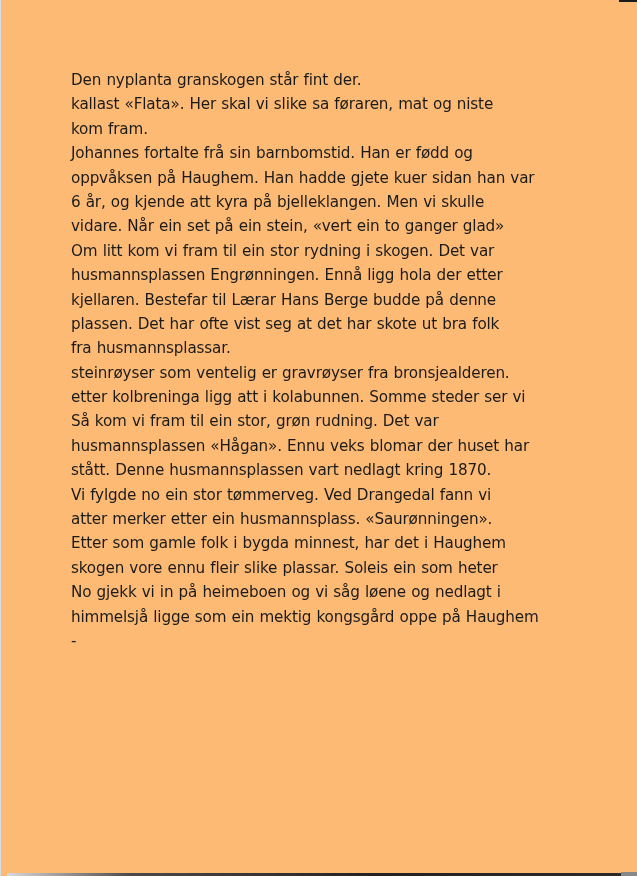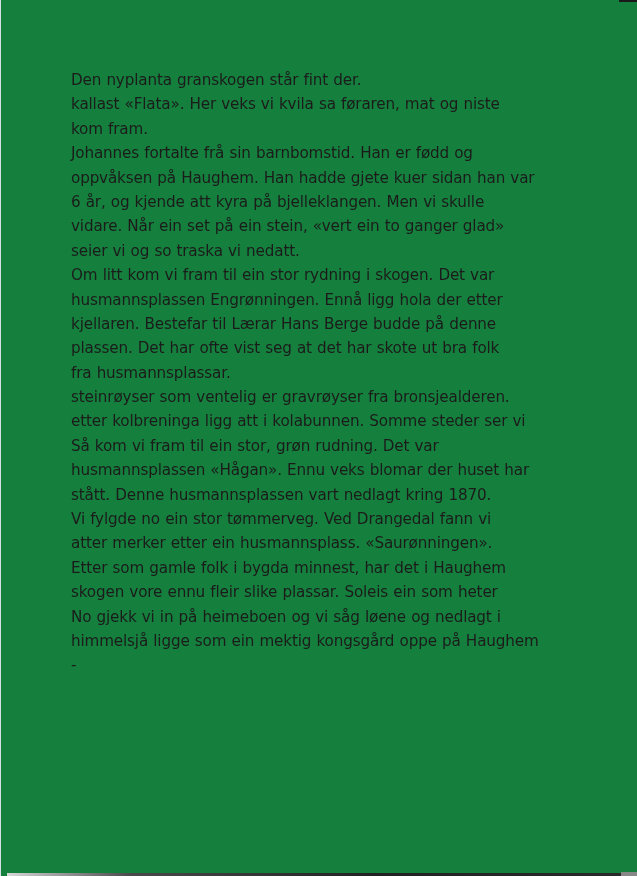--- a/index.html
+++ b/index.html
@@ -12,21 +12,21 @@
       height: 876px;
       position: relative;
       overflow: hidden;
     }
     .page {
       position: absolute;
       left: 0;
       top: 0;
       width: 637px;
       height: 876px;
-      background: #15803d;
+      background: #fdba74;
       border-left: 1px solid #d6dde3;
       box-sizing: border-box;
     }
     .edge-top-right {
       position: absolute;
       right: 0;
       top: 0;
       width: 18px;
       height: 2px;
       background: #1a1a1a;
@@ -68,27 +68,26 @@
 </head>
 <body>
 
 <div class="page">
   <div class="edge-top-right"></div>
   <div class="edge-bottom"></div>
   <div class="edge-bottom-right"></div>
 
   <div class="text-block">
     <span class="line">Den nyplanta granskogen står fint der.</span>
-    <span class="line">kallast «Flata». Her veks vi kvila sa føraren, mat og niste</span>
+    <span class="line">kallast «Flata». Her skal vi slike sa føraren, mat og niste</span>
     <span class="line">kom fram.</span>
     <span class="line">Johannes fortalte frå sin barnbomstid. Han er fødd og</span>
     <span class="line">oppvåksen på Haughem. Han hadde gjete kuer sidan han var</span>
     <span class="line">6 år, og kjende att kyra på bjelleklangen. Men vi skulle</span>
     <span class="line">vidare. Når ein set på ein stein, «vert ein to ganger glad»</span>
-    <span class="line">seier vi og so traska vi nedatt.</span>
     <span class="line">Om litt kom vi fram til ein stor rydning i skogen. Det var</span>
     <span class="line">husmannsplassen Engrønningen. Ennå ligg hola der etter</span>
     <span class="line">kjellaren. Bestefar til Lærar Hans Berge budde på denne</span>
     <span class="line">plassen. Det har ofte vist seg at det har skote ut bra folk</span>
     <span class="line">fra husmannsplassar.</span>
     <span class="line">steinrøyser som ventelig er gravrøyser fra bronsjealderen.</span>
     <span class="line">etter kolbreninga ligg att i kolabunnen. Somme steder ser vi</span>
     <span class="line">Så kom vi fram til ein stor, grøn rudning. Det var</span>
     <span class="line">husmannsplassen «Hågan». Ennu veks blomar der huset har</span>
     <span class="line">stått. Denne husmannsplassen vart nedlagt kring 1870.</span>

